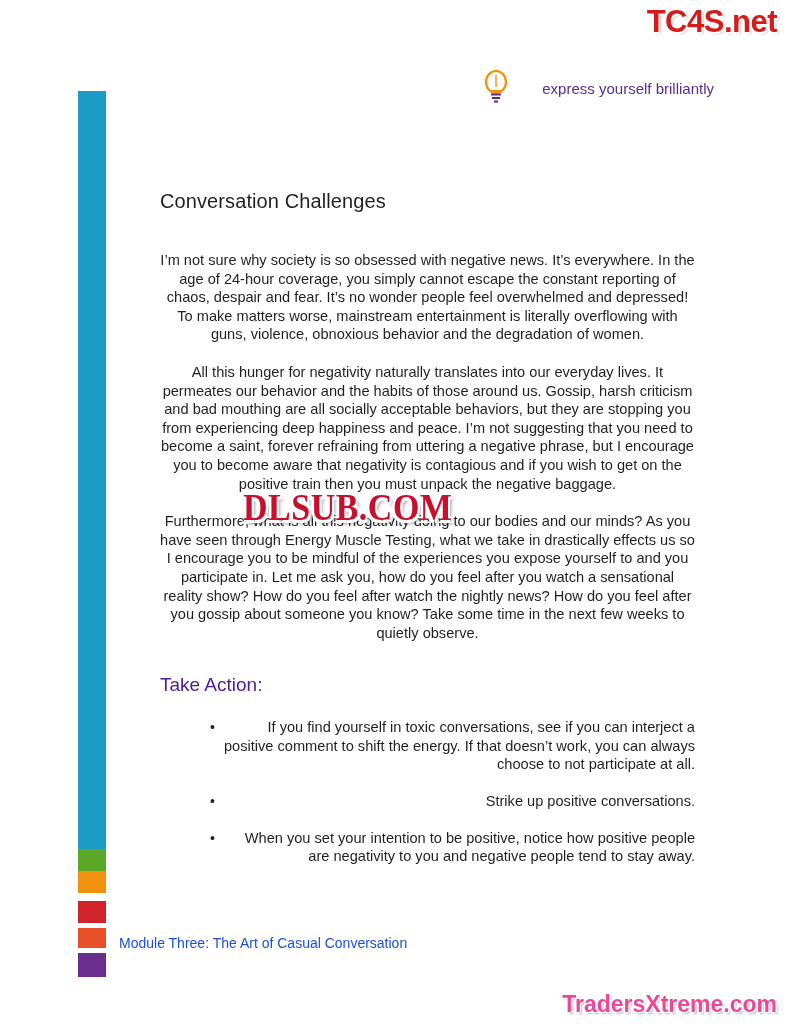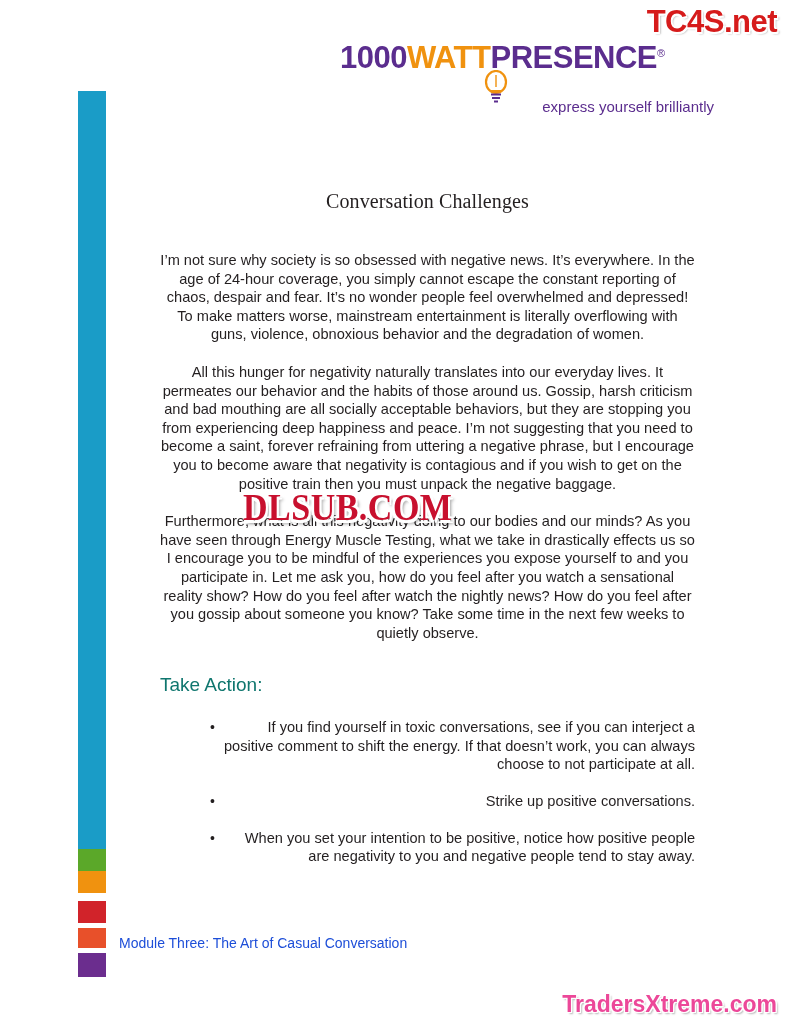--- a/index.html
+++ b/index.html
@@ -98,21 +98,21 @@
     vertical-align: super;
     font-weight: normal;
     color: #5b2d8e;
   }
   .logo-tag {
     font-family: "Liberation Sans", sans-serif;
     font-size: 15px;
     color: #5b2d8e;
     position: absolute;
     right: 6px;
-    top: 56px;
+    top: 38px;
     white-space: nowrap;
   }
   .bulb {
     position: absolute;
     left: 143px;
     top: 28px;
     width: 26px;
     height: 34px;
   }
 
@@ -127,40 +127,39 @@
   .bar-seg { width: 100%; }
 
   
   .content {
     position: absolute;
     left: 160px;
     top: 190px;
     width: 535px;
   }
   h1.doc-title {
-    font-family: Liberation Serif, serif;
+    font-family: Liberation Sans, sans-serif;
     font-size: 20px;
     font-weight: normal;
     color: #231f20;
     margin: 0 0 38px 0;
     letter-spacing: 0.1px;
-    text-align: center;
   }
   p.para {
     font-size: 14.6px;
     line-height: 18.6px;
     margin: 0 0 19px 0;
     color: #231f20;
     text-align: center;
   }
   h2.section-title {
     font-family: "Liberation Sans", sans-serif;
     font-size: 19px;
     font-weight: normal;
-    color: #0f766e;
+    color: #4c1d95;
     margin: 32px 0 22px 0;
   }
   ul.actions {
     margin: 0;
     padding-left: 52px;
     list-style: none;
     text-align: right;
   }
   ul.actions li {
     position: relative;
@@ -186,23 +185,20 @@
   }
 </style>
 </head>
 <body>
 
 <div class="page">
 
   <div class="wm-top">TC4S.net</div>
 
   <div class="logo">
-    <div class="logo-line">
-      <span>1000</span><span class="logo-watt">WATT</span><span>PRESENCE</span><span class="logo-reg">®</span>
-    </div>
     <div class="logo-tag">express yourself brilliantly</div>
     <svg class="bulb" viewBox="0 0 26 34">
       <ellipse cx="13" cy="12" rx="10" ry="11" fill="none" stroke="#f0920f" stroke-width="2.2"></ellipse>
       <path d="M7 21 L19 21" stroke="#f0920f" stroke-width="2"></path>
       <path d="M8 24.5 L18 24.5" stroke="#5b2d8e" stroke-width="2"></path>
       <path d="M9 28 L17 28" stroke="#5b2d8e" stroke-width="2"></path>
       <path d="M11 31.5 L15 31.5" stroke="#5b2d8e" stroke-width="2"></path>
       <path d="M13 5 L13 17" stroke="#f0920f" stroke-width="1.4"></path>
     </svg>
   </div>

